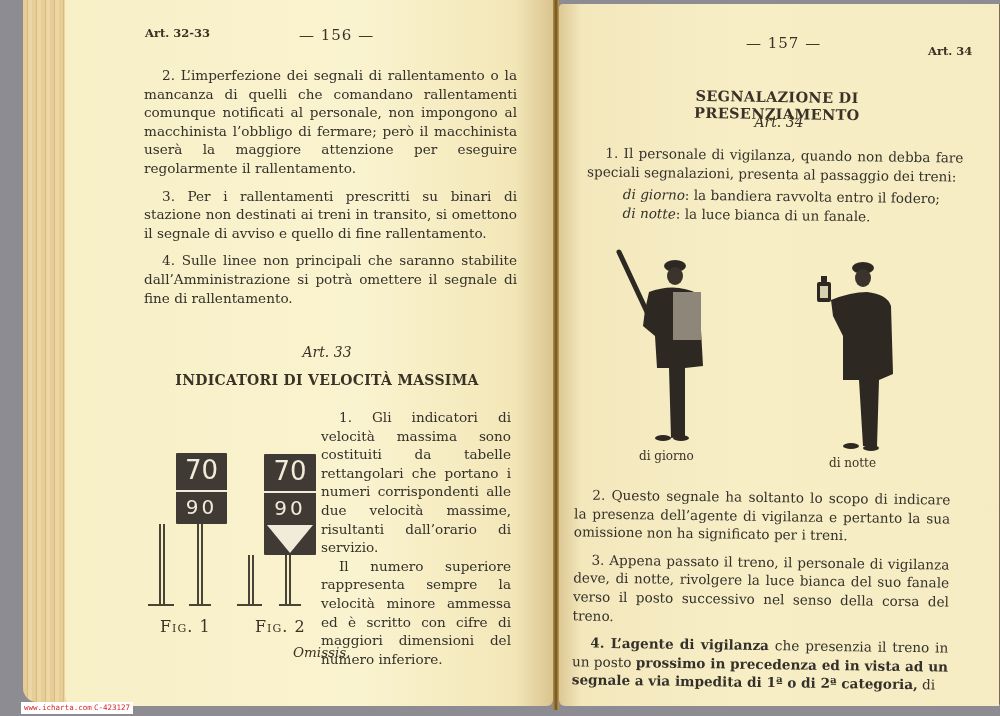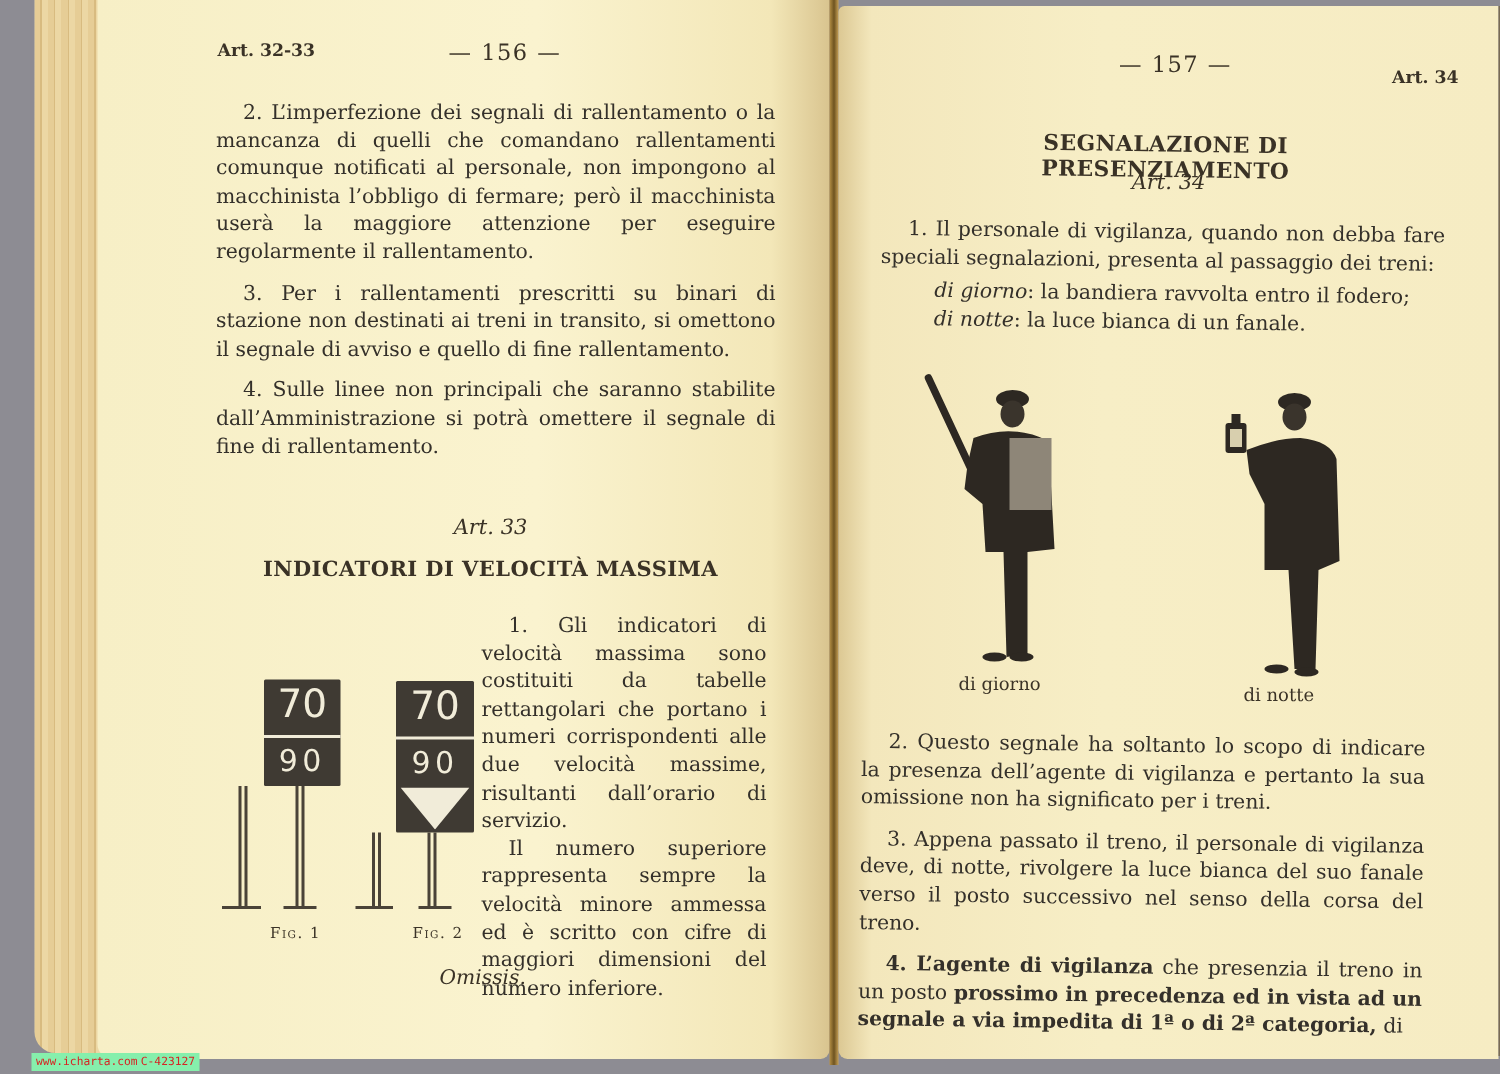--- a/index.html
+++ b/index.html
@@ -20,30 +20,30 @@
     border-radius:4px 0 0 6px;}
   .stack-right{position:absolute;left:982px;top:4px;width:18px;height:700px;
     background:linear-gradient(90deg,#7a6c55,#3b3630);}
   .abs{position:absolute;}
   .running{font-family:"DejaVu Serif",serif;font-weight:bold;font-size:11.5px;color:#3a3226;}
   .folio{font-size:15px;letter-spacing:1px;color:#3a3226;}
   .para{font-size:13.6px;line-height:18.6px;text-align:justify;color:#34302a;}
   .para p{margin:0 0 9px 0;text-indent:18px;}
   .art-title{font-style:italic;font-size:14px;color:#3a3226;text-align:center;}
   .head{font-weight:bold;font-size:14px;letter-spacing:0.3px;text-align:center;color:#3a3226;}
-  .fig-label{font-size:10px;font-variant:small-caps;letter-spacing:1px;color:#3a3226;margin-left:20px;}
+  .fig-label{font-size:16px;font-variant:small-caps;letter-spacing:1px;color:#3a3226;}
   .caption{font-size:12px;color:#3a3226;}
   .sign-board{position:absolute;background:#3f3a33;border-radius:1px;margin-left:20px;}
   .sign-num{position:absolute;left:0;width:100%;text-align:center;color:#f1ecd9;
     font-family:"DejaVu Sans",sans-serif;}
   .post{position:absolute;width:2px;background:#4a4338;}
   .ground{position:absolute;height:1.5px;background:#4a4338;}
   .watermark{position:absolute;left:190px;top:300px;font-family:"DejaVu Sans",sans-serif;
     font-size:150px;line-height:150px;color:rgba(255,255,255,0.35);letter-spacing:6px;pointer-events:none;}
-  .badge{position:absolute;left:4px;top:702px;height:12px;width:112px;background:#86efac;
+  .badge{position:absolute;left:4px;top:702px;height:12px;width:112px;background:#ffffff;
     font-family:"DejaVu Sans Mono",monospace;font-size:7.5px;color:#d62424;line-height:12px;
     padding:0 3px;box-sizing:border-box;display:flex;justify-content:space-between;}
 </style>
 </head>
 <body>
 
 <div class="spread">
   <div class="stack-left"></div>
   <div class="page-left"></div>
   <div class="gutter"></div>

